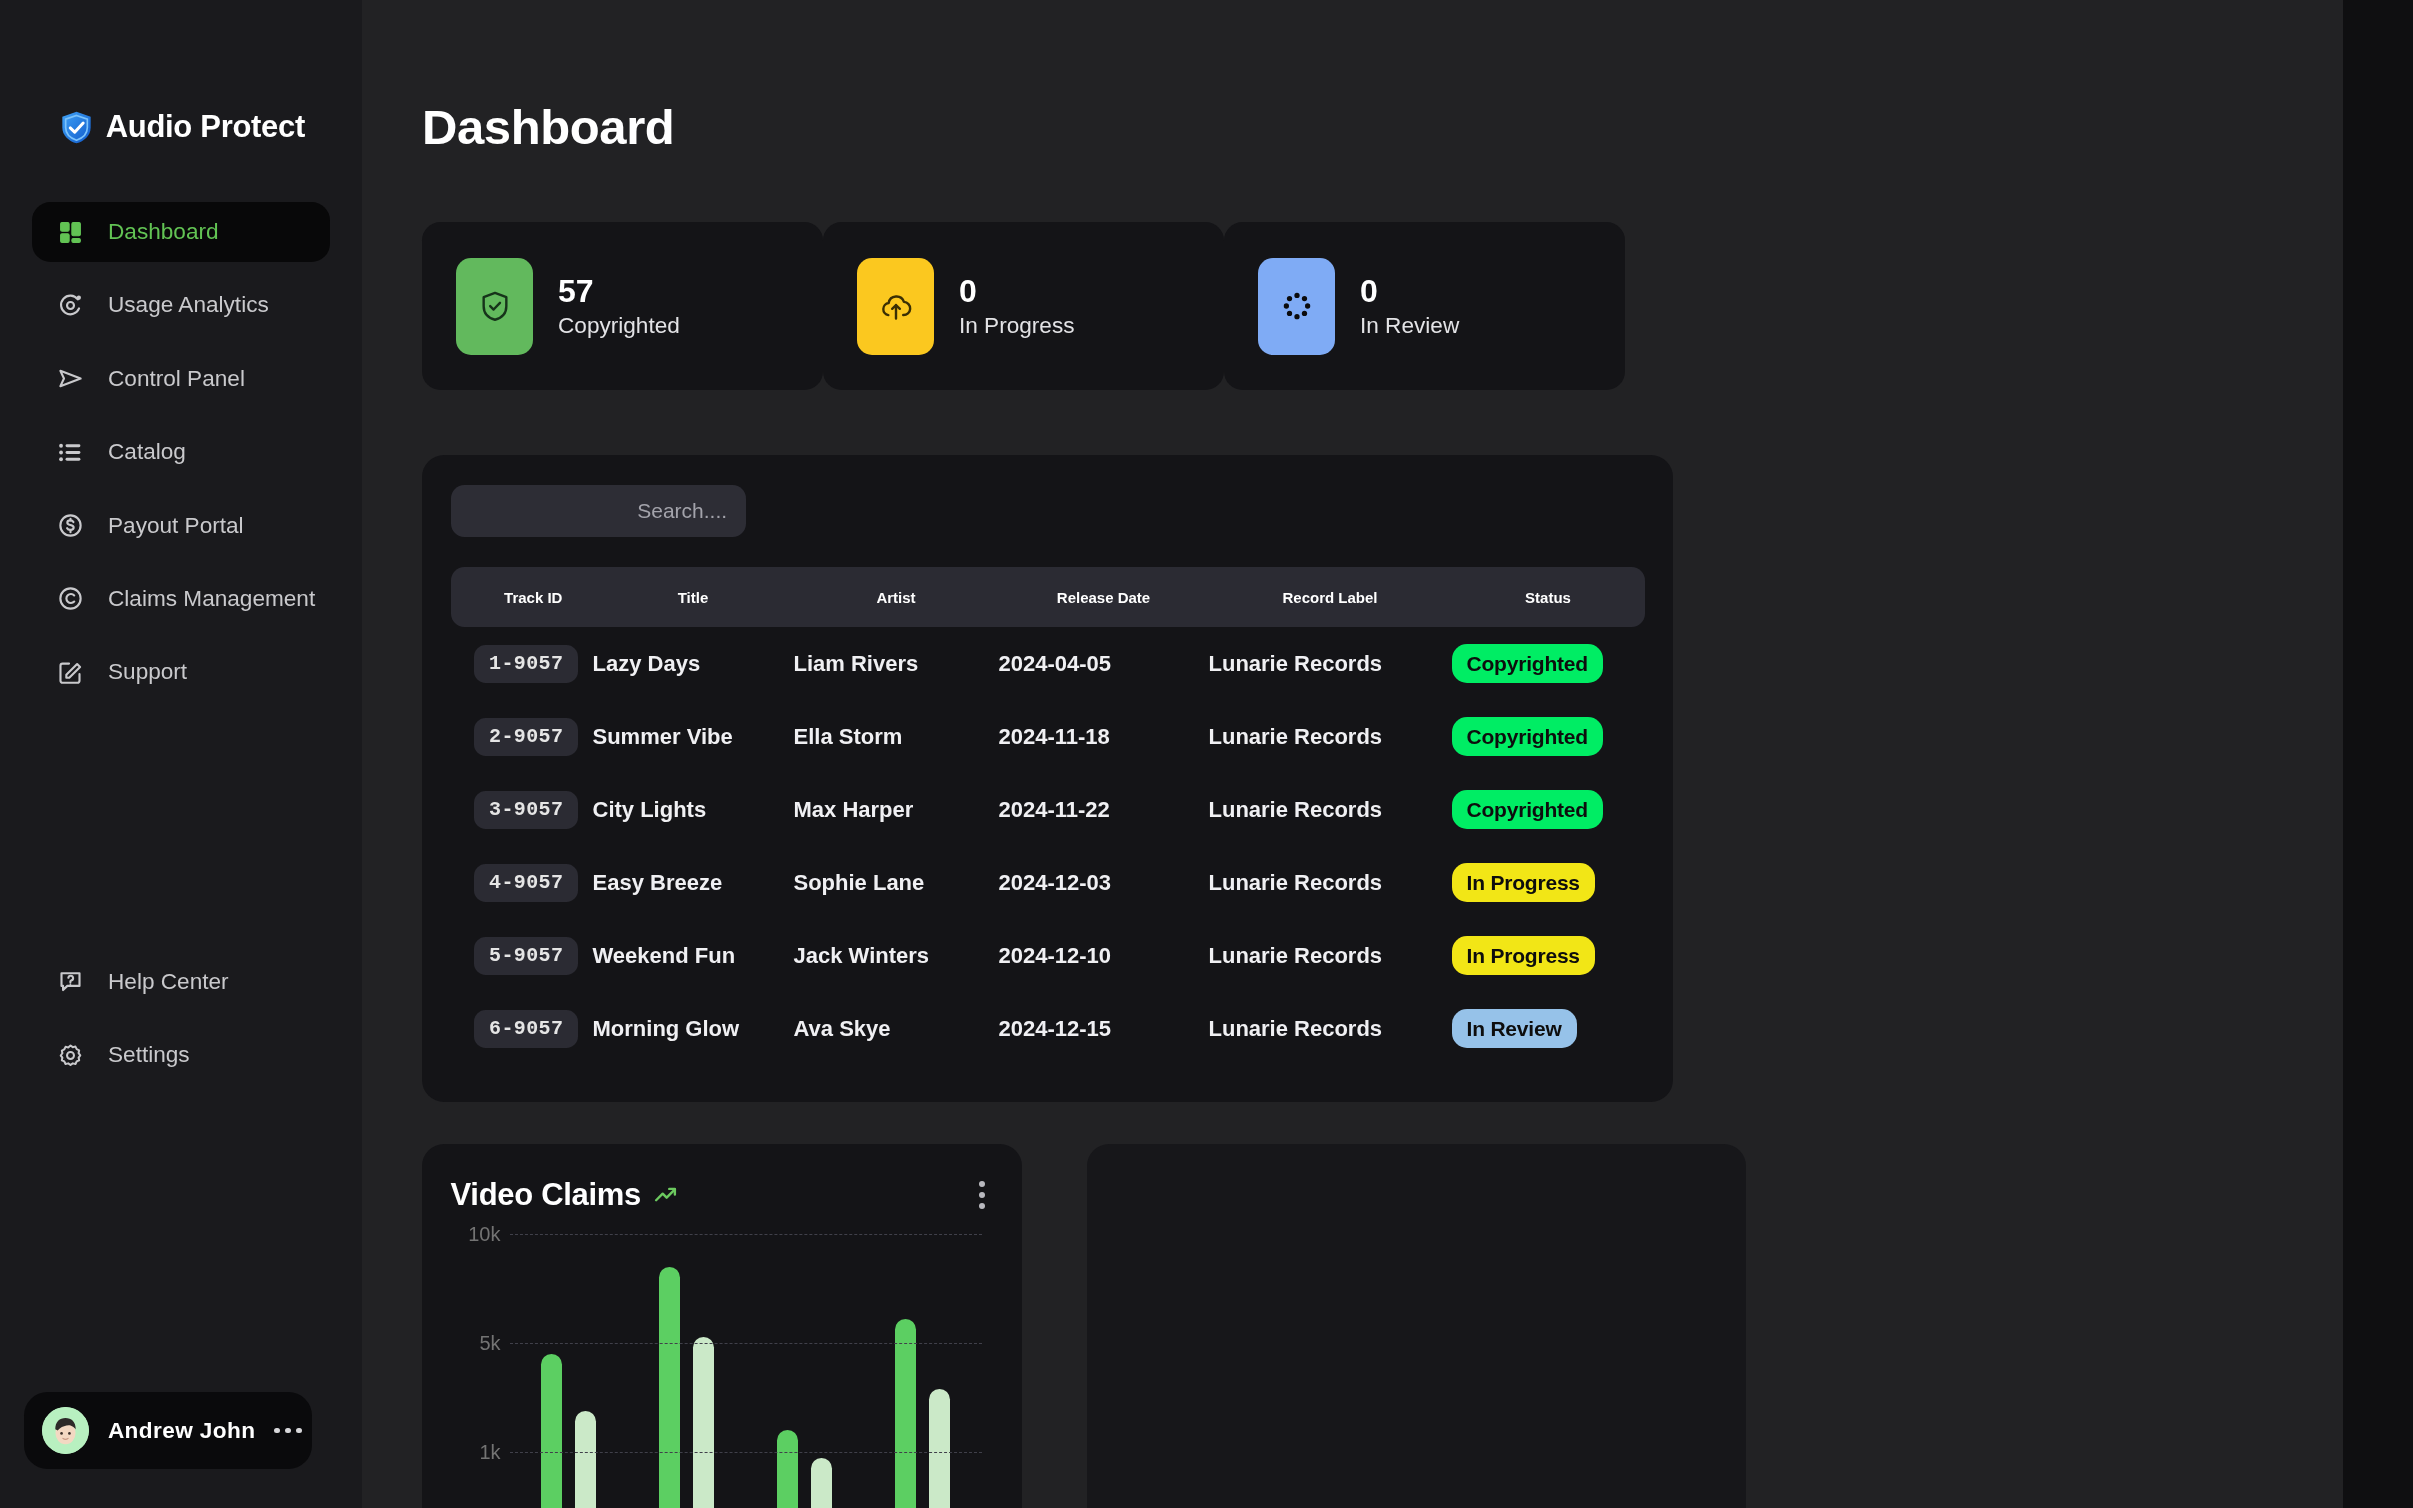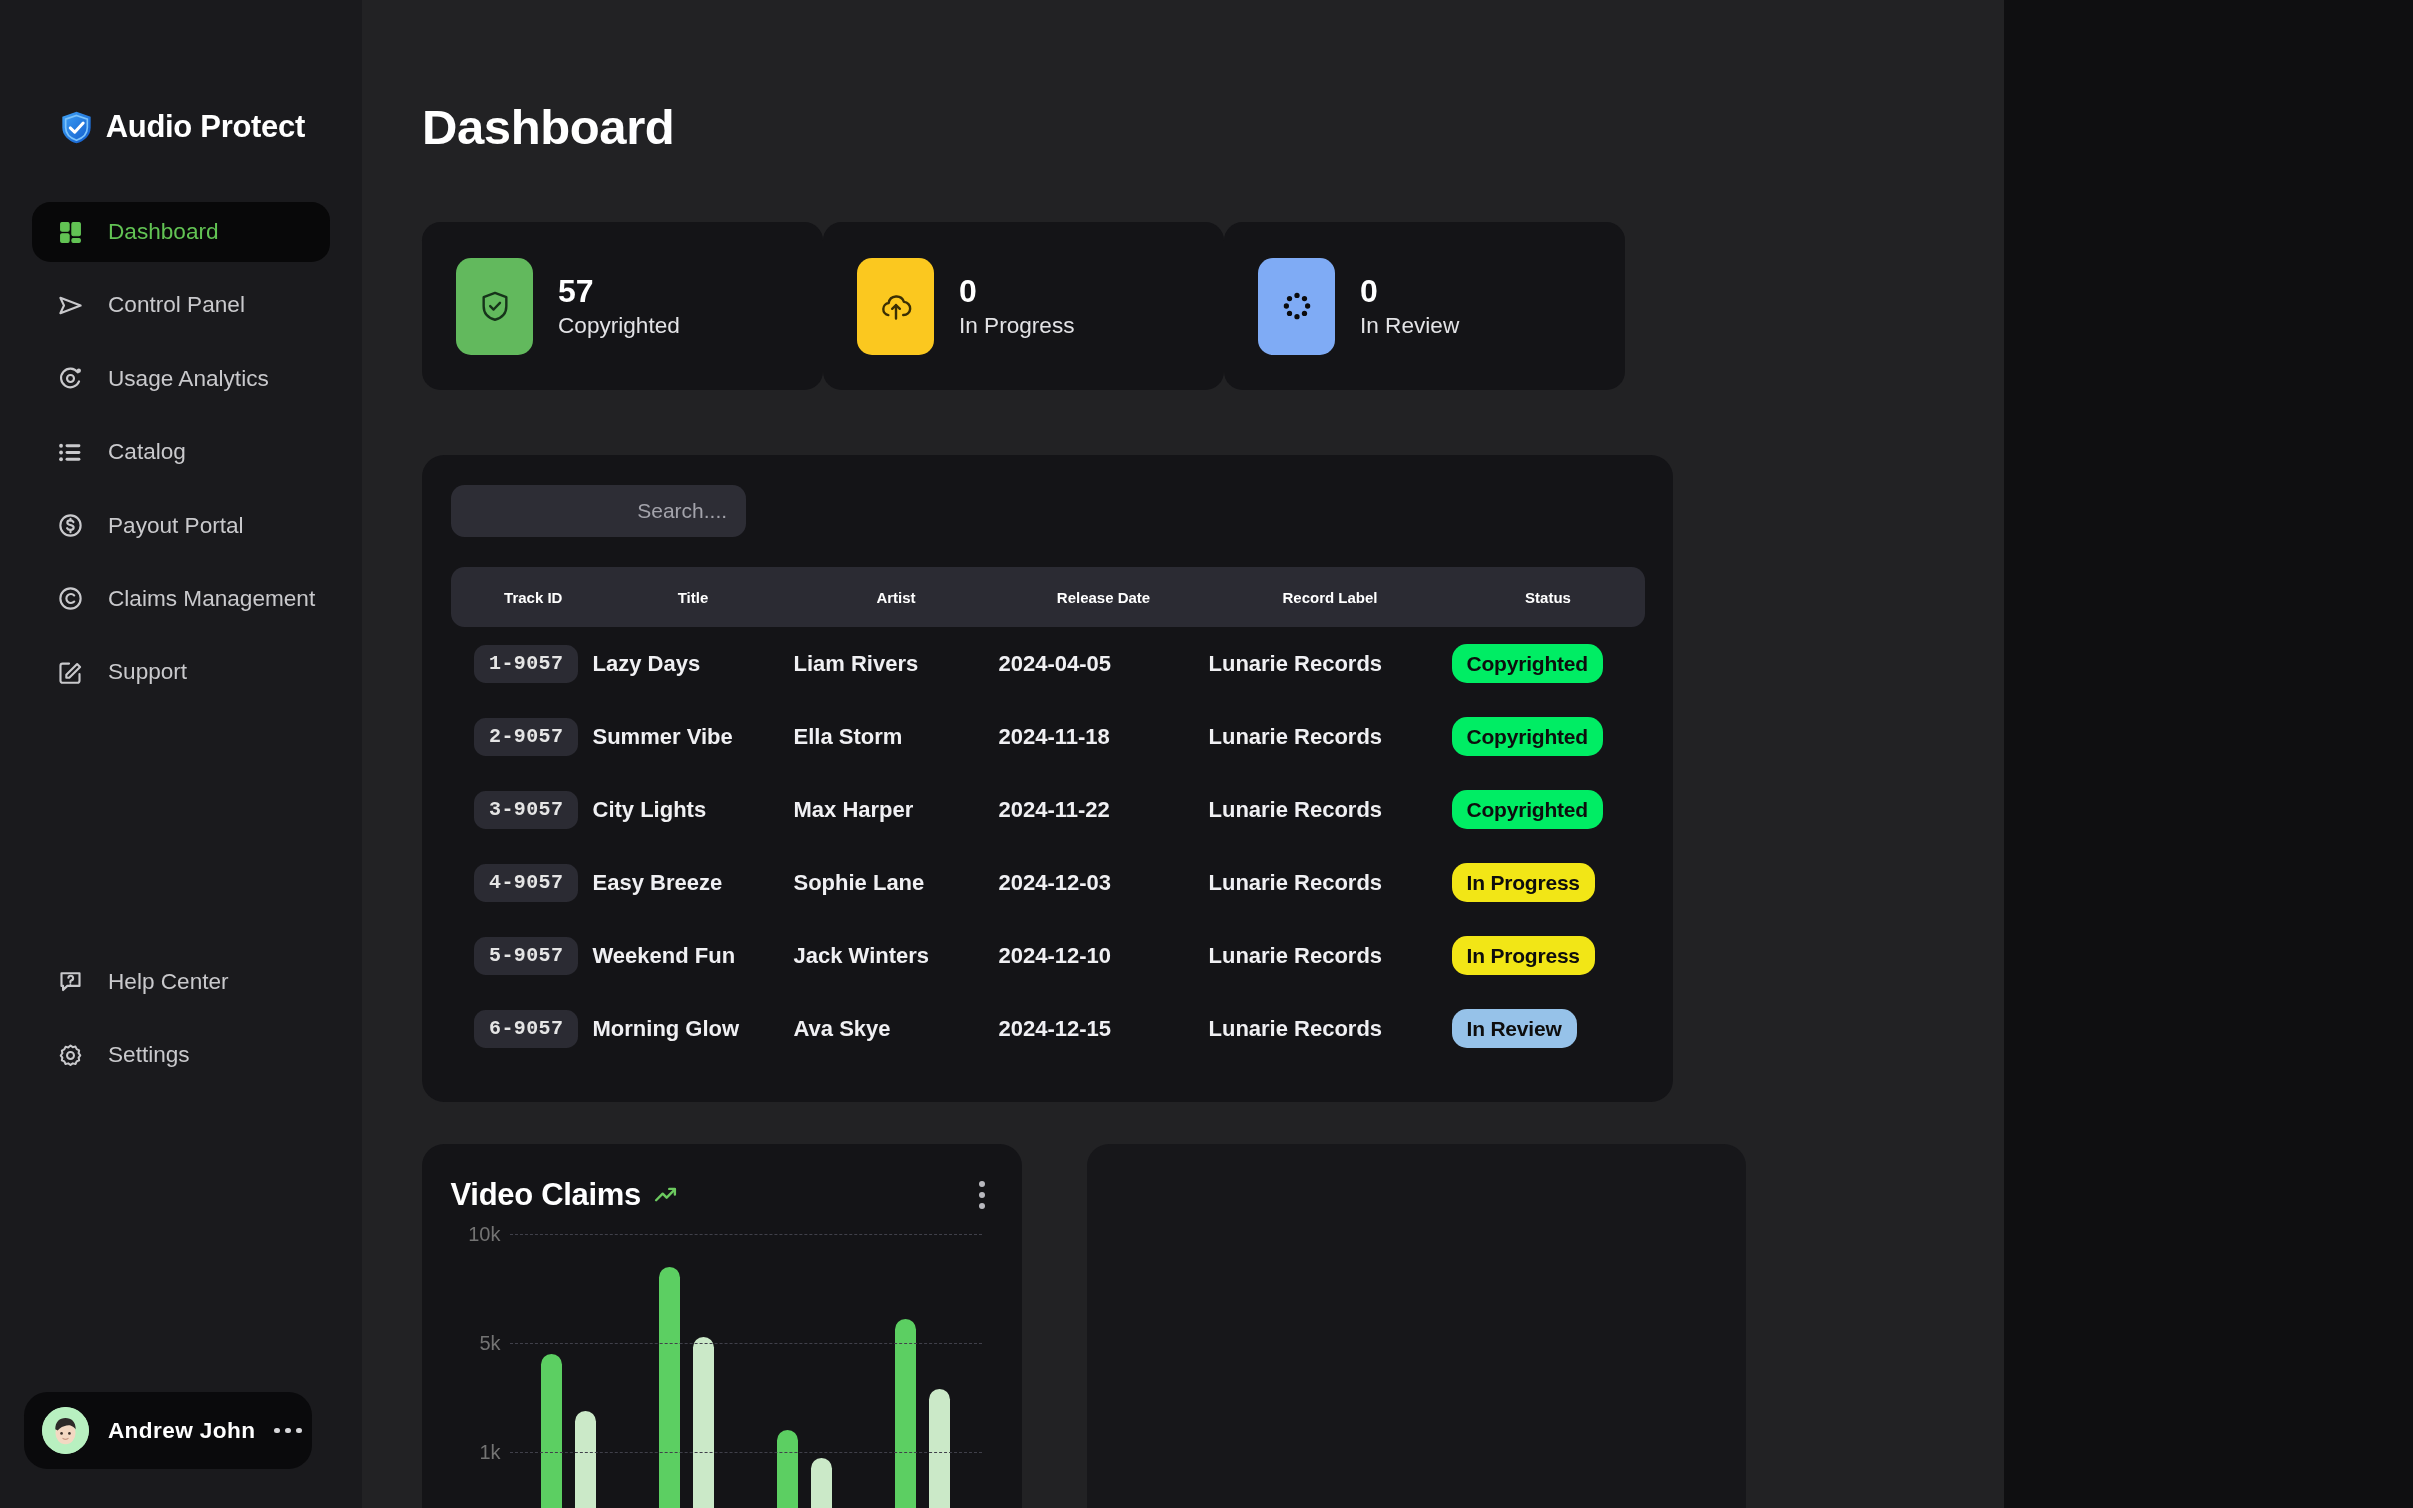--- a/index.html
+++ b/index.html
@@ -2,21 +2,21 @@
 <html style="font-size:13.4px"><head>
 <meta charset="utf-8">
 <style>
   * { box-sizing: border-box; margin: 0; padding: 0; }
   html, body {
     width: 2413px; height: 1508px;
     background: #0f0f11;
     font-family: "Liberation Sans", sans-serif;
     overflow: hidden;
   }
-  .app { display: flex; width: 2004px; height: 1508px; }
+  .app { display: flex; width: 2343px; height: 1508px; }
 
   
   .sidebar {
     width: 362px; height: 1508px;
     background: #1a1a1d;
     display: flex; flex-direction: column;
     flex: 0 0 362px;
     position: relative;
   }
   .brand {
@@ -226,36 +226,36 @@
               <rect x="13.3" y="2.5" width="8.2" height="12.6" rx="1.4" fill="#62c354"></rect>
               <rect x="2.5" y="13.3" width="8.2" height="8.2" rx="1.4" fill="#62c354"></rect>
               <rect x="13.3" y="17.7" width="8.2" height="3.8" rx="1.4" fill="#62c354"></rect>
             </svg>
         </span>
         <span class="nav-label">Dashboard</span>
       </div>
 
       <div class="nav-item">
         <span class="nav-icon">
-          <svg viewBox="0 0 24 24" width="27" height="27" fill="none" stroke="#c9c9cc" stroke-width="1.9" stroke-linejoin="round">
-              <path d="M3 5.2 L21 12 L3 18.8 L6.2 12 Z"></path>
-            </svg>
-        </span>
-        <span class="nav-label">Control Panel</span>
-      </div>
-
-      <div class="nav-item">
-        <span class="nav-icon">
           <svg viewBox="0 0 24 24" width="27" height="27" fill="none" stroke="#c9c9cc" stroke-width="1.9" stroke-linecap="round">
               <path d="M18.5 6.5 A8.3 8.3 0 1 0 19.6 14.6"></path>
               <circle cx="12" cy="12" r="3.1"></circle>
               <circle cx="19.4" cy="5.1" r="1.9" fill="#c9c9cc" stroke="none"></circle>
             </svg>
         </span>
         <span class="nav-label">Usage Analytics</span>
+      </div>
+
+      <div class="nav-item">
+        <span class="nav-icon">
+          <svg viewBox="0 0 24 24" width="27" height="27" fill="none" stroke="#c9c9cc" stroke-width="1.9" stroke-linejoin="round">
+              <path d="M3 5.2 L21 12 L3 18.8 L6.2 12 Z"></path>
+            </svg>
+        </span>
+        <span class="nav-label">Control Panel</span>
       </div>
 
       <div class="nav-item">
         <span class="nav-icon">
           <svg viewBox="0 0 24 24" width="27" height="27">
               <circle cx="3.6" cy="6" r="1.7" fill="#c9c9cc"></circle>
               <circle cx="3.6" cy="12" r="1.7" fill="#c9c9cc"></circle>
               <circle cx="3.6" cy="18" r="1.7" fill="#c9c9cc"></circle>
               <rect x="7.6" y="4.7" width="13.2" height="2.6" rx="1.3" fill="#c9c9cc"></rect>
               <rect x="7.6" y="10.7" width="13.2" height="2.6" rx="1.3" fill="#c9c9cc"></rect>

